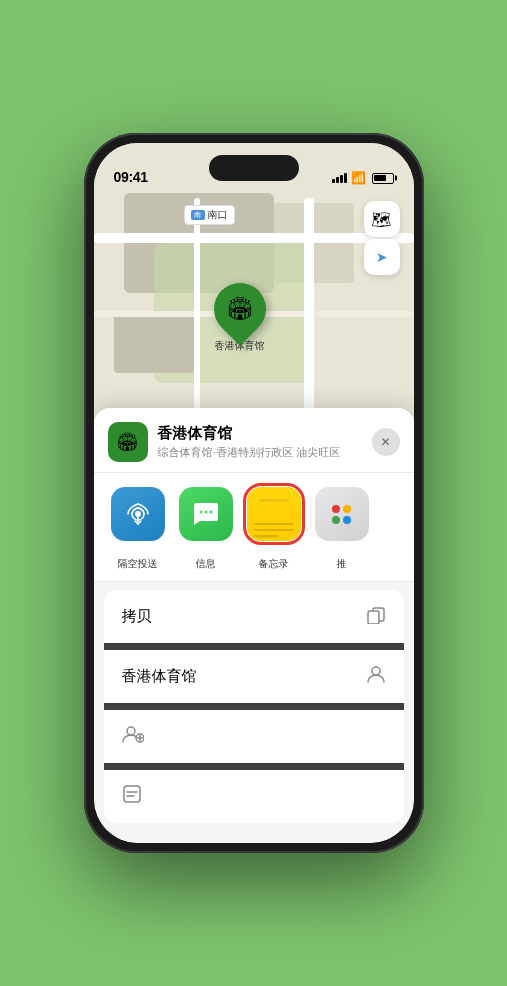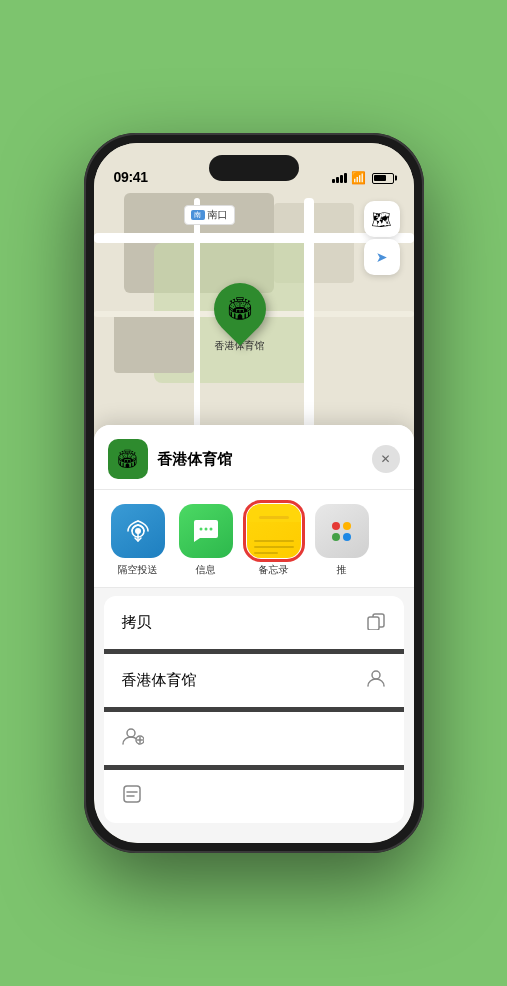--- a/index.html
+++ b/index.html
@@ -267,21 +267,21 @@
       gap: 8px;
       background: #fff;
       border-bottom: 1px solid #e8e8e8;
       overflow: hidden;
     }
 
     .share-app-item {
       display: flex;
       flex-direction: column;
       align-items: center;
-      gap: 5px;
+      gap: 16px;
       min-width: 60px;
     }
 
     .share-app-icon {
       width: 54px;
       height: 54px;
       border-radius: 14px;
       display: flex;
       align-items: center;
       justify-content: center;
@@ -322,21 +322,21 @@
       text-align: center;
     }
 
     
     .action-row {
       display: flex;
       align-items: center;
       justify-content: space-between;
       padding: 14px 18px;
       background: #fff;
-      border-bottom: 5px solid #404040;
+      border-bottom: 7px solid #404040;
     }
 
     .action-label {
       font-size: 15px;
       color: #000;
     }
 
     .action-icon {
       font-size: 18px;
       color: #888;
@@ -516,20 +516,21 @@
     </div>
 
     <div class="bottom-sheet">
 
       <div class="sheet-header">
         <div class="sheet-venue-icon">
           <span>🏟</span>
         </div>
         <div class="sheet-venue-info">
           <div class="sheet-venue-name">香港体育馆</div>
+          <div class="sheet-venue-sub">综合体育馆·香港特别行政区 油尖旺区</div>
         </div>
         <div class="sheet-close-btn">
           <span>✕</span>
         </div>
       </div>
 
       <div class="share-apps-row">
 
         <div class="share-app-item">
           <div class="share-app-icon airdrop">

